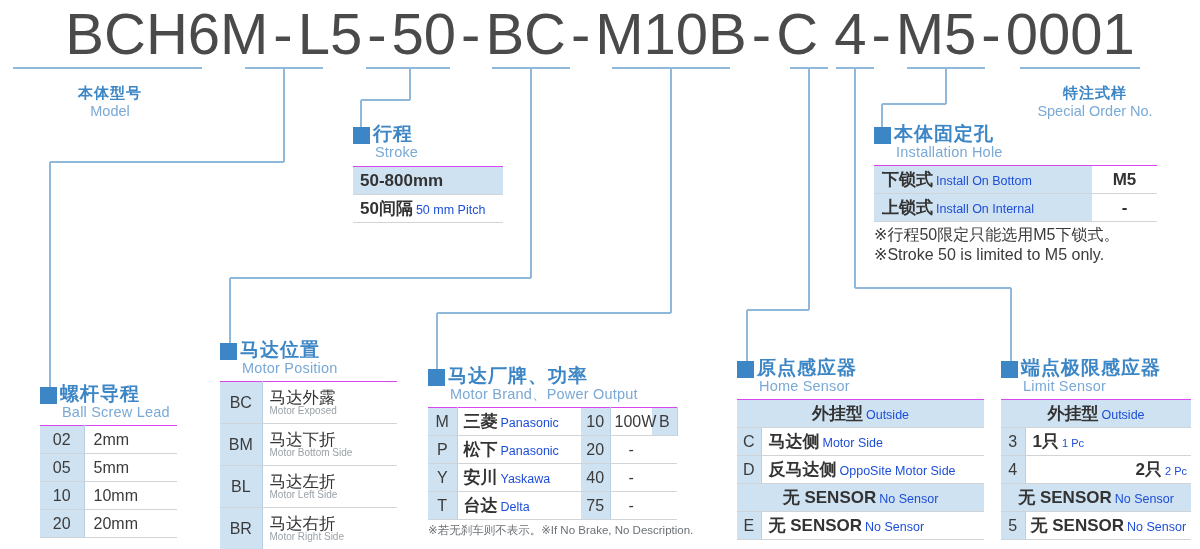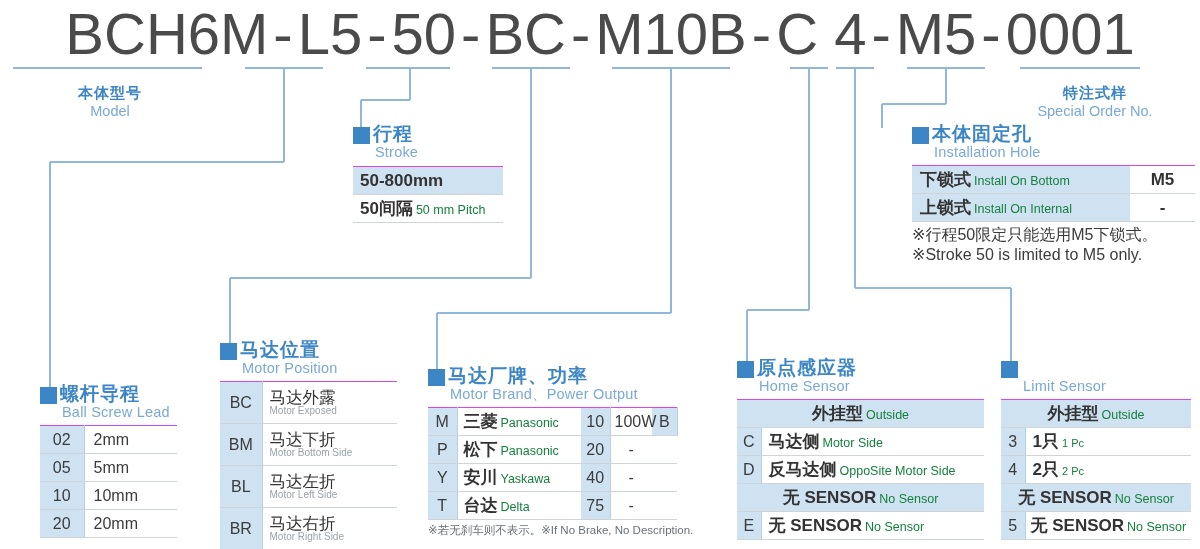--- a/index.html
+++ b/index.html
@@ -57,21 +57,21 @@
     height:25px;
   }
   td.code{
     background:#cfe2f2;text-align:center;font-size:17px;
     border-right:1px solid #b9cfe2;font-weight:400;
   }
   td.val{background:#ffffff;}
   td.hdrfull{background:#cfe2f2;}
   .cnt{font-size:17px;color:#333;font-weight:400;}
   .cnt.b{font-weight:bold;}
-  .ent{font-size:12.5px;color:#15803d;margin-left:3px;margin-top:44px;}
+  .ent{font-size:12.5px;color:#1d4ed8;margin-left:3px;margin-top:44px;}
   .ent.sm{font-size:11px;}
   .twoline{line-height:1.02;}
   .twoline .l1{font-size:16.5px;color:#333;display:block;}
   .twoline .l2{font-size:10px;color:#9aa2a8;display:block;}
 
   .footnote{font-size:11.5px;color:#6b7176;white-space:nowrap;}
 </style>
 </head>
 <body>
 
@@ -149,21 +149,21 @@
       </tr>
       <tr>
         <td class="val" style="padding-left:7px;">
           <span class="cnt b">50间隔</span><span class="ent">50 mm Pitch</span>
         </td>
       </tr>
     </tbody>
       </table>
   </div>
 
-  <div class="grp" style="left:912px;top:124px;">
+  <div class="grp" style="left:874px;top:124px;">
     <div class="hd">
       <span class="sq"></span>
       <span class="cn">本体固定孔</span>
     </div>
     <div class="en">Installation Hole</div>
     <table class="spec" style="width:283px;margin-top:5px;">
       <colgroup>
           <col style="width:218px">
           <col style="width:65px">
         </colgroup>
@@ -364,20 +364,21 @@
           <span class="cnt b">无 SENSOR</span><span class="ent">No Sensor</span>
         </td>
       </tr>
     </tbody>
       </table>
   </div>
 
   <div class="grp" style="left:1001px;top:358px;">
     <div class="hd">
       <span class="sq"></span>
+      <span class="cn">端点极限感应器</span>
     </div>
     <div class="en">Limit Sensor</div>
     <table class="spec" style="width:190px;margin-top:5px;">
       <colgroup>
           <col style="width:24px">
           <col style="width:166px">
         </colgroup>
       <tbody>
           <tr>
         <td class="hdrfull" colspan="2" style="text-align:center;">
@@ -385,21 +386,21 @@
         </td>
       </tr>
       <tr>
         <td class="code">3</td>
         <td class="val" style="padding-left:7px;">
           <span class="cnt b">1只</span><span class="ent sm">1 Pc</span>
         </td>
       </tr>
       <tr>
         <td class="code">4</td>
-        <td class="val" style="padding-left:7px;">
+        <td class="val" style="padding-left:7px;text-align:right;">
           <span class="cnt b">2只</span><span class="ent sm">2 Pc</span>
         </td>
       </tr>
       <tr>
         <td class="hdrfull" colspan="2" style="text-align:center;">
           <span class="cnt b">无 SENSOR</span><span class="ent">No Sensor</span>
         </td>
       </tr>
       <tr>
         <td class="code">5</td>

